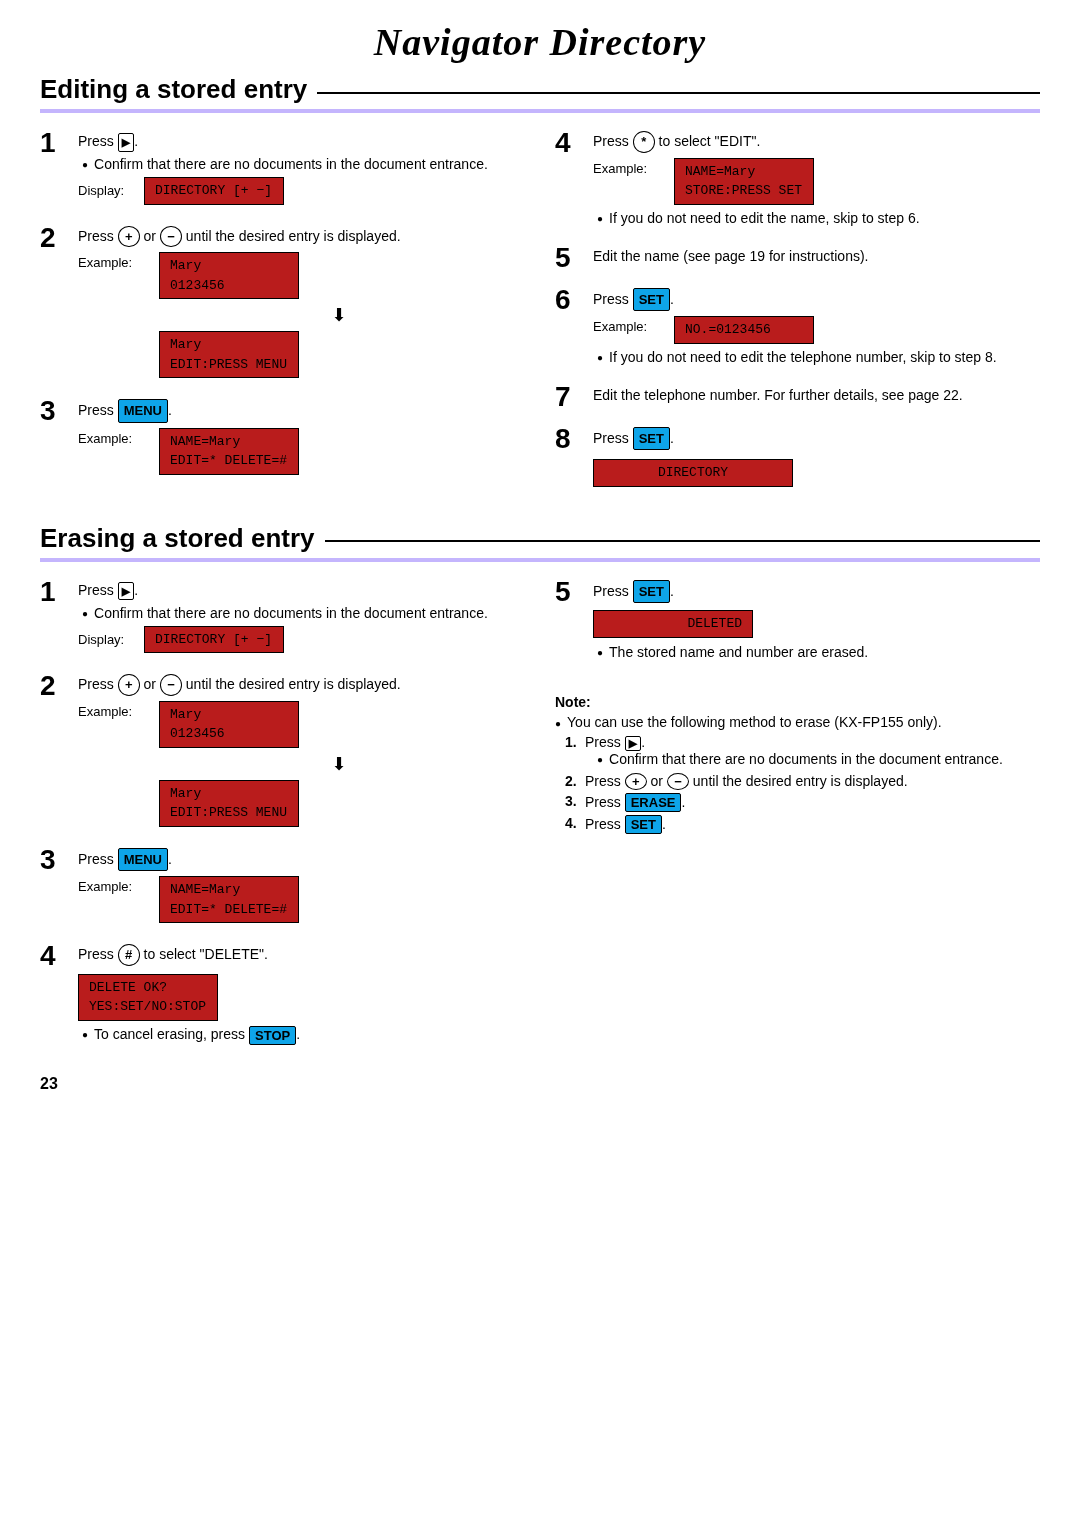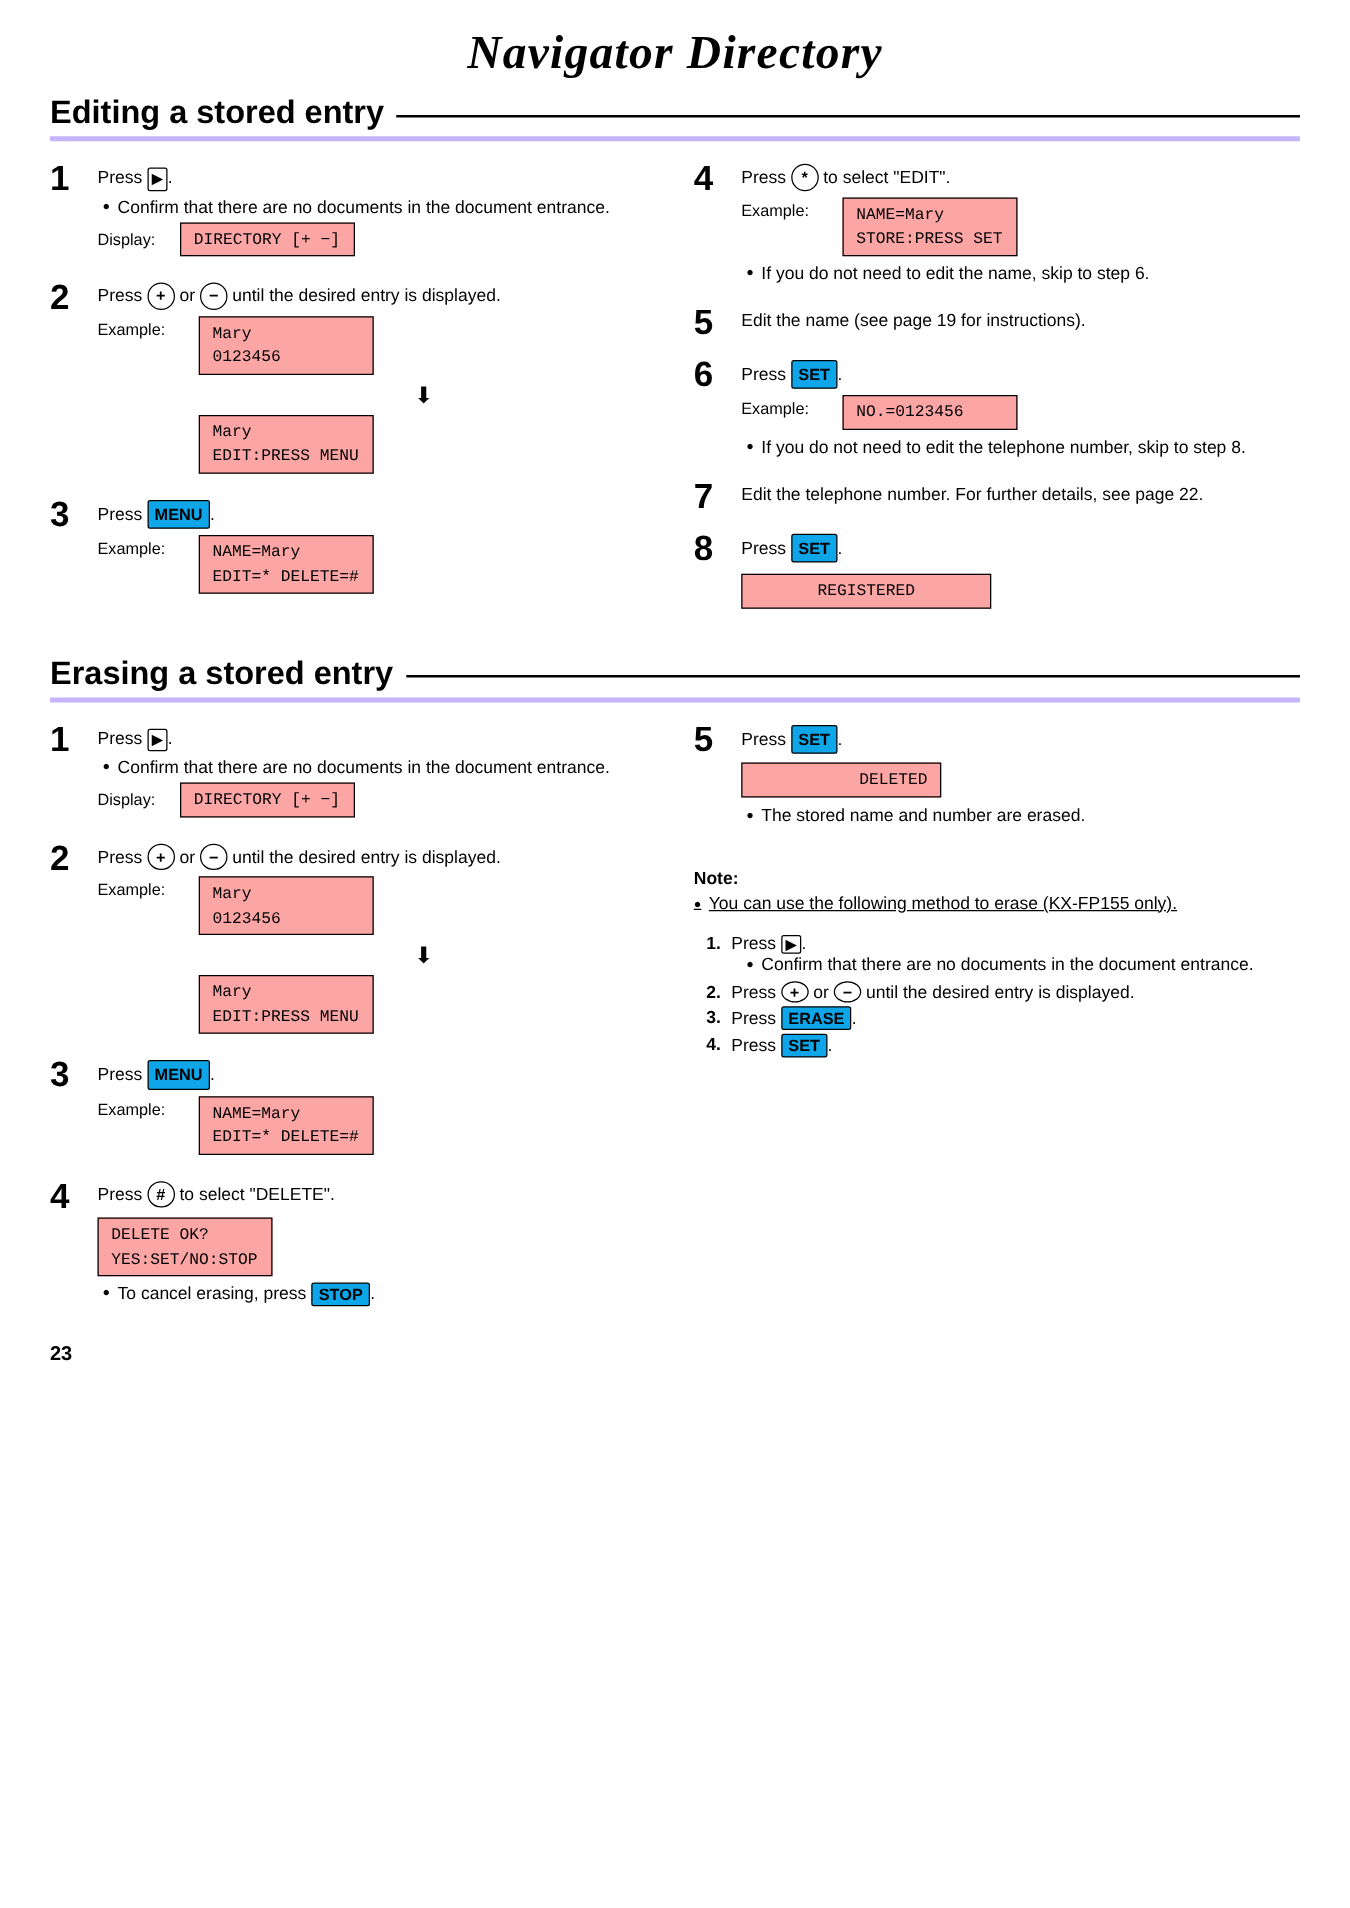--- a/index.html
+++ b/index.html
@@ -90,21 +90,21 @@
       font-size: 13px;
       min-width: 75px;
       margin-right: 6px;
       padding-top: 3px;
     }
     .lcd-box {
       border: 1.5px solid #000;
       padding: 3px 10px;
       font-family: 'Courier New', Courier, monospace;
       font-size: 13px;
-      background: #fca5a5;
+      background: #b91c1c;
       min-width: 140px;
       display: inline-block;
       line-height: 1.5;
     }
     .lcd-box-wide {
       min-width: 200px;
     }
     .arrow-down {
       display: block;
       text-align: center;
@@ -147,22 +147,21 @@
       margin-top: 10px;
     }
     .note-title {
       font-weight: bold;
       font-size: 14px;
       margin-bottom: 4px;
     }
     .note-item {
       display: flex;
       align-items: center;
-      margin-bottom: 16px;
-      text-decoration: underline;
+      margin-bottom: 4px;
     }
     .note-item::before {
       content: '●';
       margin-right: 6px;
       font-size: 10px;
       margin-top: 3px;
       flex-shrink: 0;
     }
     .numbered-note {
       margin-left: 10px;
@@ -343,21 +342,21 @@
       </div>
 
       <div class="step">
         <div class="step-num">8</div>
         <div class="step-content">
           <p>
             <span>Press</span>
             <span class="key-box">SET</span>.
           </p>
           <div class="lcd-box lcd-box-wide" style="text-align:center; margin-top:5px; margin-left:0px;">
-            <span>REGISTERED</span>
+            <span>DIRECTORY</span>
           </div>
         </div>
       </div>
 
     </div>
   </div>
 </div>
 
 <div style="margin-top:20px;">
   <div class="section-title">Erasing a stored entry</div>

